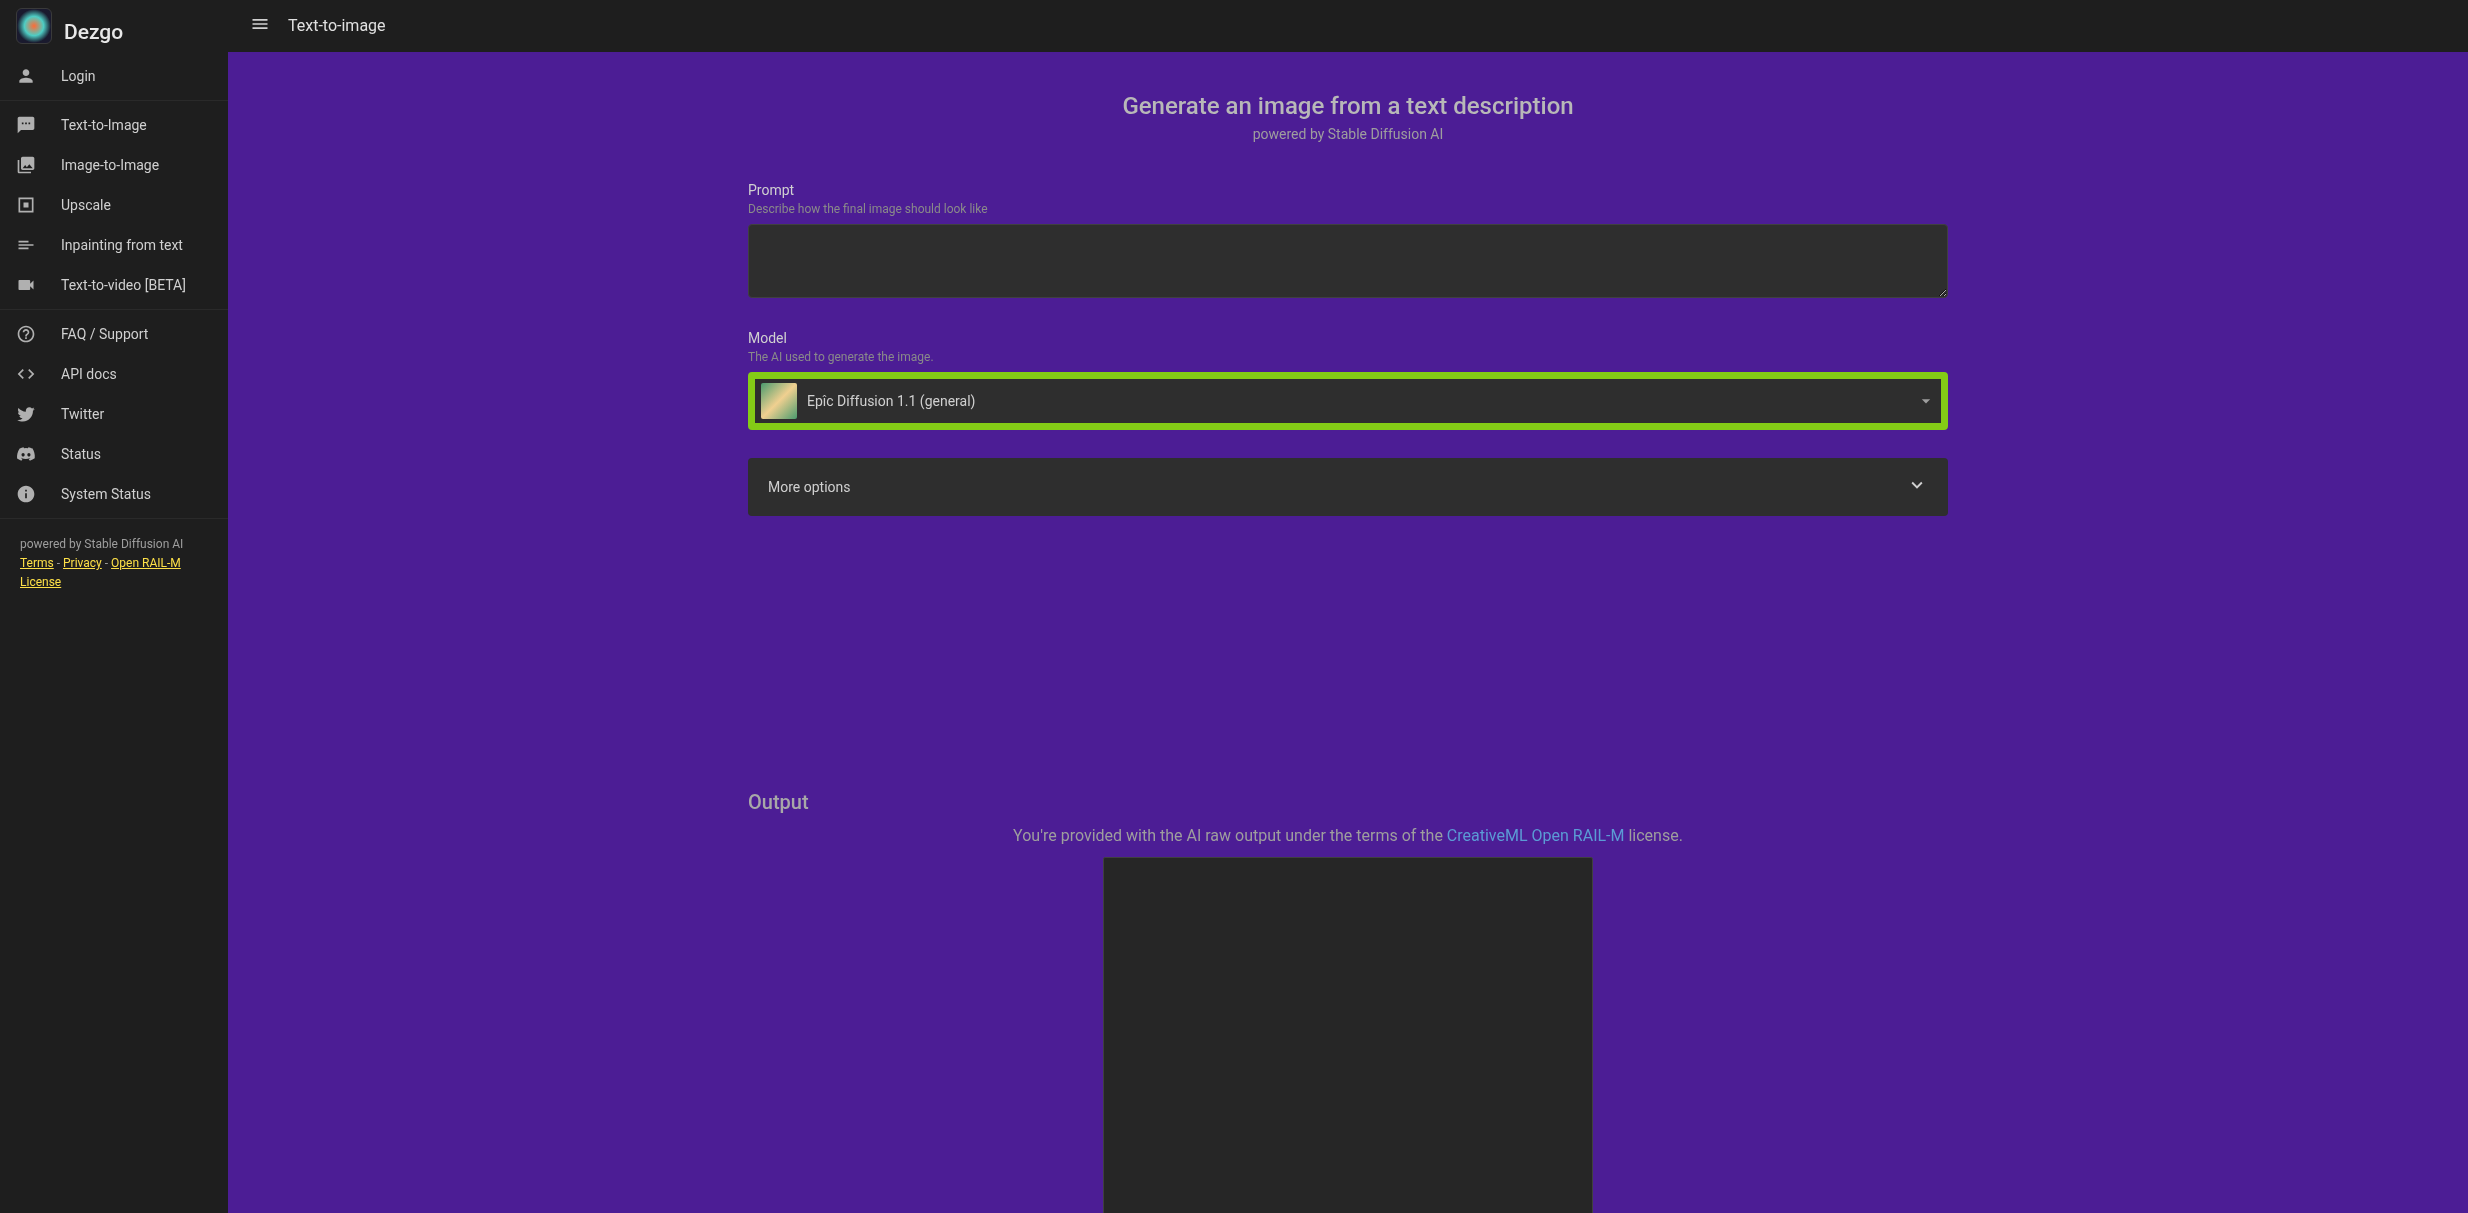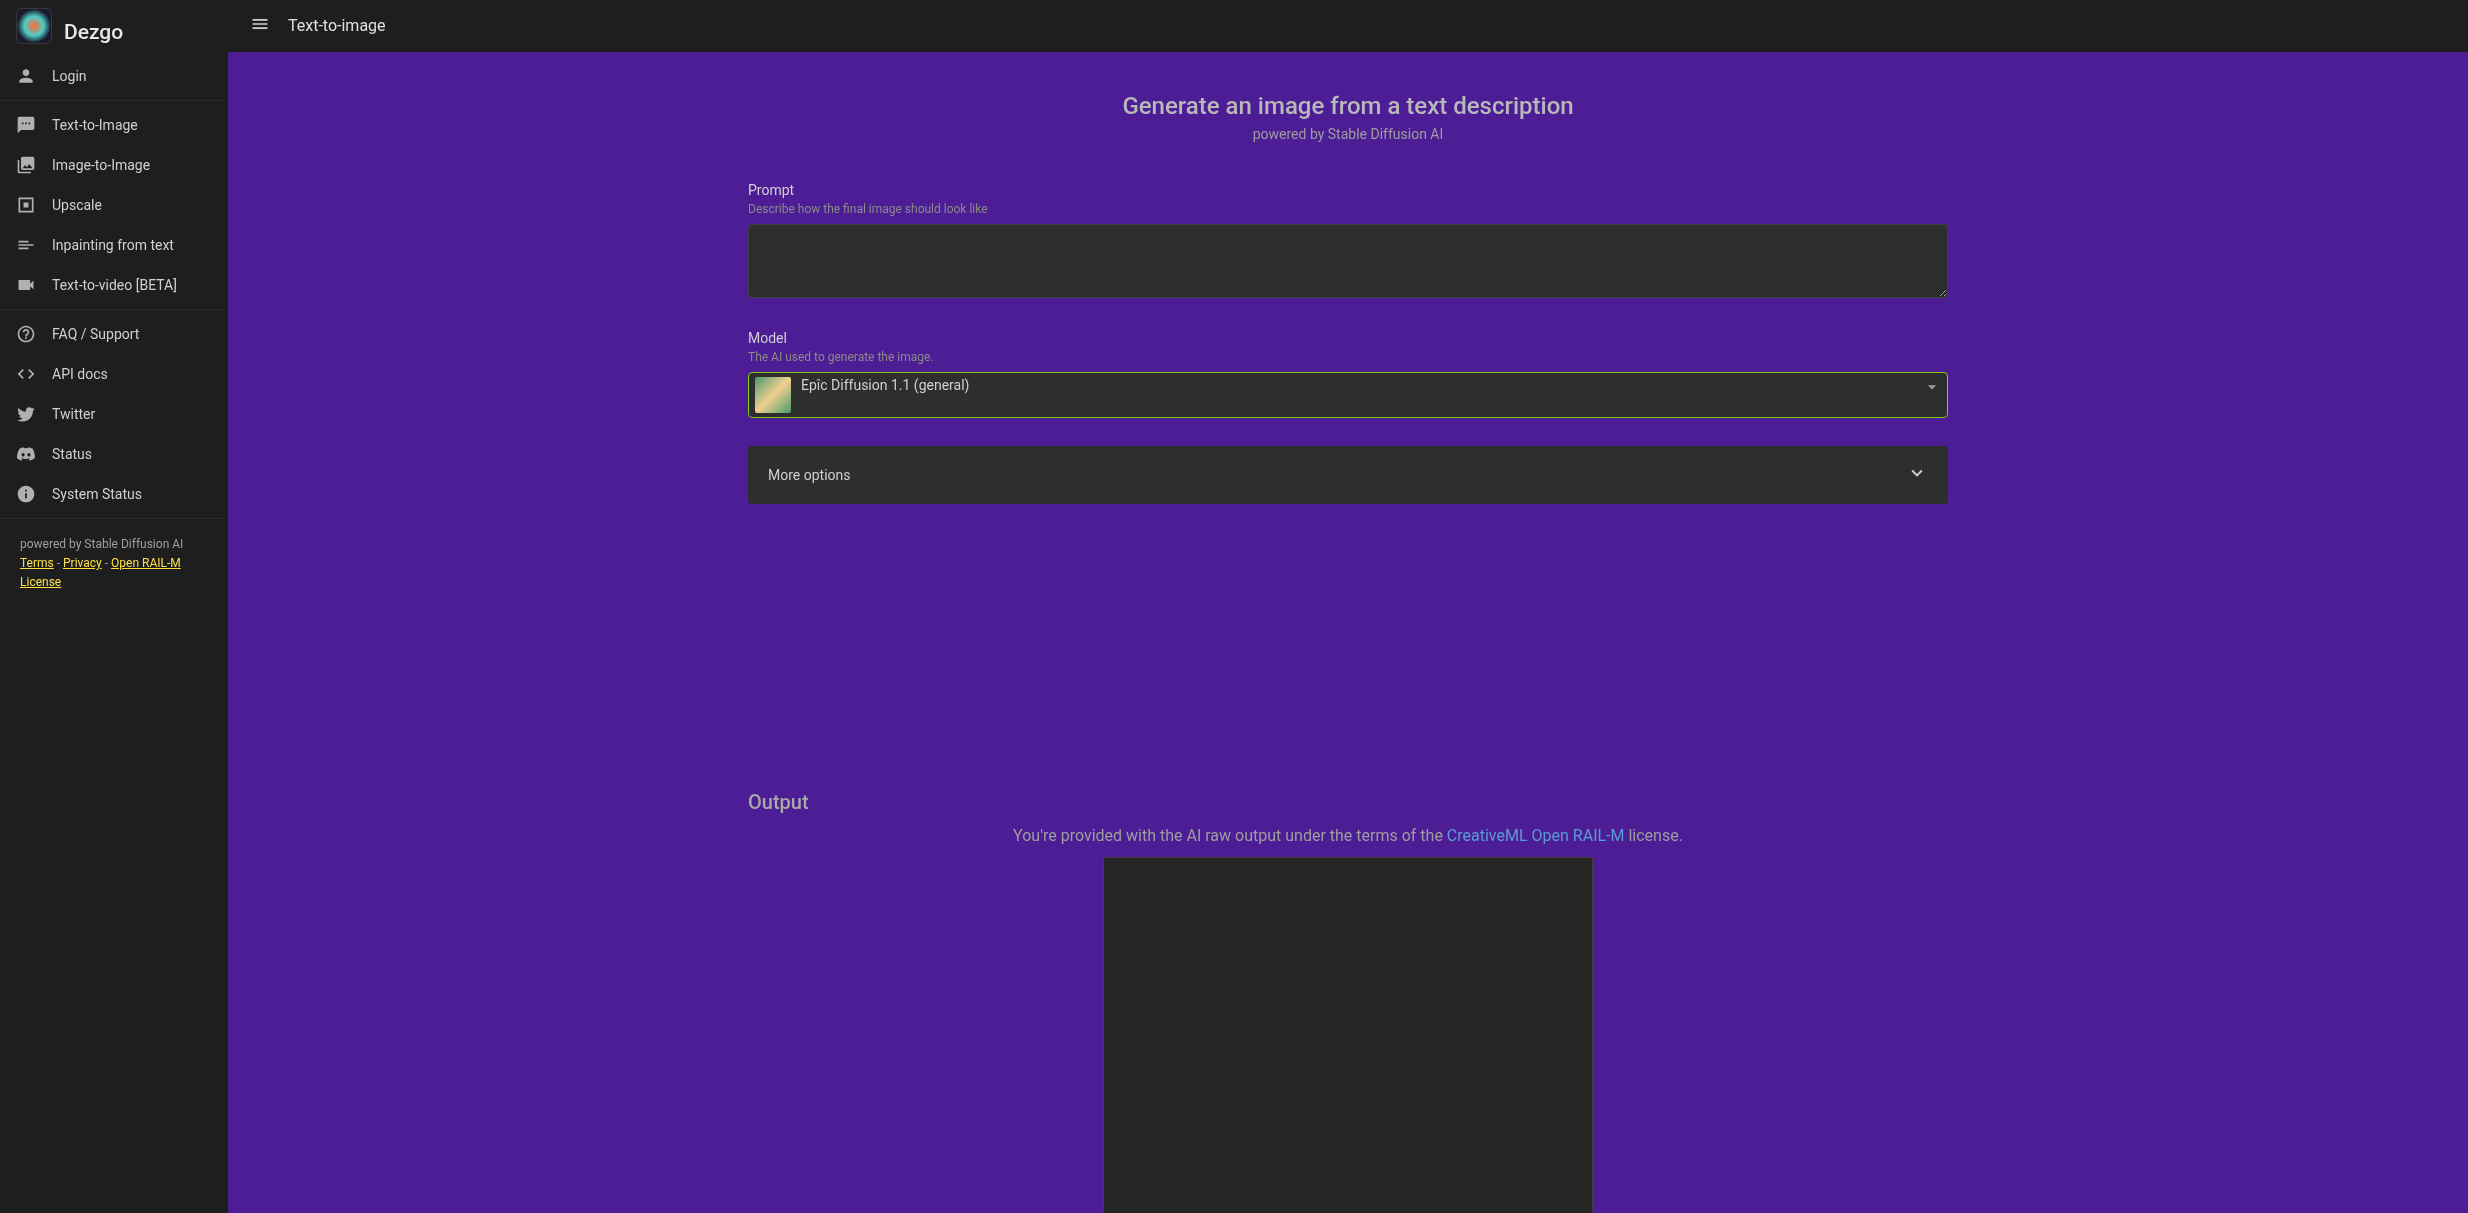--- a/index.html
+++ b/index.html
@@ -44,21 +44,21 @@
 .sidebar-section {
   border-bottom: 1px solid #2a2a2a;
   padding: 4px 0;
 }
 .sidebar-section:last-of-type {
   border-bottom: none;
 }
 .sidebar-item {
   display: flex;
   align-items: center;
-  gap: 16px;
+  gap: 25px;
   padding: 10px 16px;
   cursor: pointer;
   color: #d0d0d0;
   font-size: 14px;
 }
 .sidebar-icon {
   width: 20px;
   height: 20px;
   display: flex;
   align-items: center;
@@ -169,24 +169,24 @@
   border-radius: 4px;
   resize: vertical;
   padding: 8px 10px;
   color: #e0e0e0;
   font-family: inherit;
   font-size: 14px;
 }
 .model-select {
   width: 100%;
   background: #2e2e2e;
-  border: 1px solid #84cc16;
+  border: 7px solid #84cc16;
   border-radius: 4px;
   display: flex;
-  align-items: flex-start;
+  align-items: center;
   padding: 4px 5px 4px 6px;
   cursor: pointer;
   gap: 10px;
 }
 .model-thumb {
   width: 36px;
   height: 36px;
   background: linear-gradient(135deg, #4a9b6e 0%, #f0d090 50%, #4a9b6e 100%);
   border-radius: 2px;
   flex-shrink: 0;

